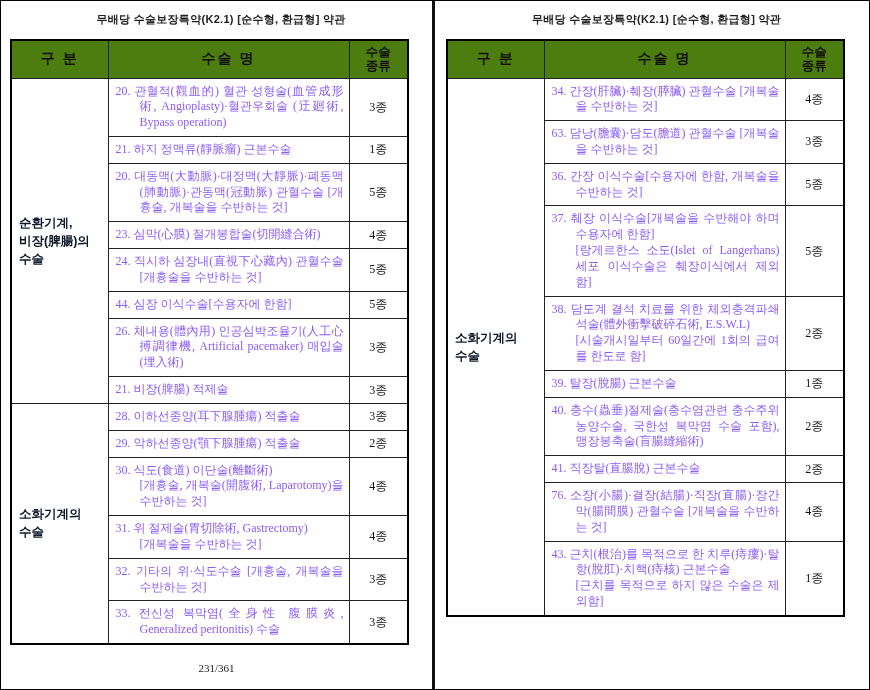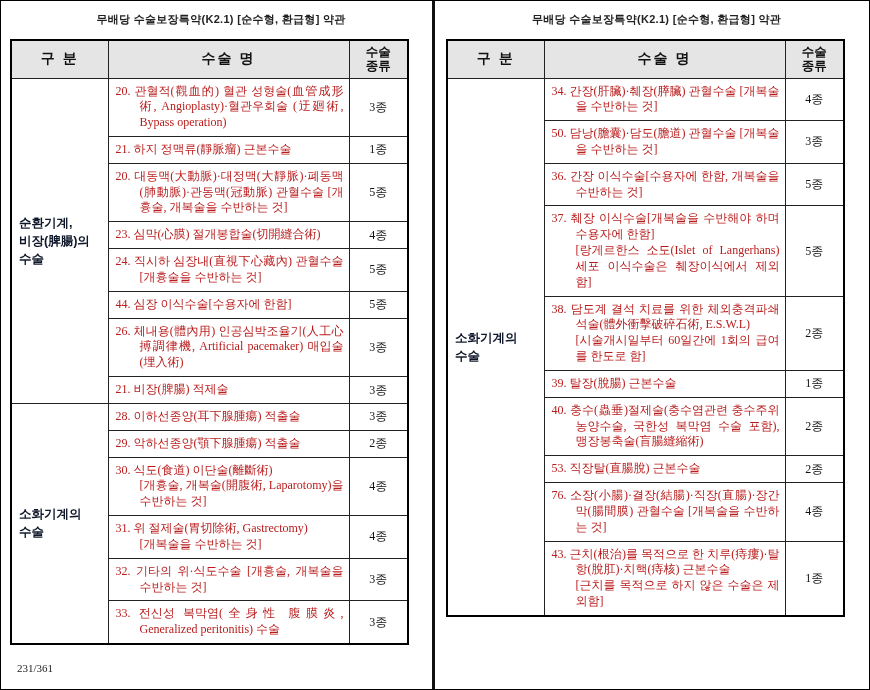--- a/index.html
+++ b/index.html
@@ -22,42 +22,42 @@
     border-collapse:collapse;table-layout:fixed;
     margin:12px 0 0 9px;width:397px;
     border:2px solid #000;
   }
   .page-right table.surgery-table{margin-left:11px;}
   table.surgery-table td,table.surgery-table th{
     border:1px solid #222;box-sizing:border-box;vertical-align:middle;
   }
   th.h-cat,th.h-name,th.h-type{
     font-family:"Liberation Sans","DejaVu Sans",sans-serif;
-    font-weight:bold;color:#111;text-align:center;background:#e5e5e5;
+    font-weight:bold;color:#111;text-align:center;background:#4d7c0f;
     height:38px;border-bottom:1.5px solid #000;
   }
   th.h-cat{width:97px;font-size:14px;letter-spacing:2px;}
   th.h-name{width:241px;font-size:14px;letter-spacing:2px;}
   th.h-type{width:59px;font-size:12.5px;white-space:pre-line;line-height:1.15;letter-spacing:0;}
   td.cat{
     font-family:"Liberation Sans","DejaVu Sans",sans-serif;
     font-weight:bold;font-size:12.5px;line-height:1.45;
     white-space:pre-line;padding:4px 2px 4px 7px;vertical-align:middle;color:#0f172a;
   }
   td.name{
-    font-size:12px;line-height:1.32;color:#b91c1c;
+    font-size:12px;line-height:1.32;color:#8b5cf6;
     padding:5px 5px 5px 31px;text-indent:-24px;
     white-space:pre-line;text-align:justify;
   }
   td.type{
     font-size:12px;text-align:center;color:#141414;width:59px;padding:2px 0;
   }
   .page-number{
-    position:absolute;bottom:15px;left:16px;width:100%;
-    font-size:11px;color:#222;
+    position:absolute;bottom:15px;left:0;width:100%;
+    text-align:center;font-size:11px;color:#222;
     font-family:"Liberation Serif","DejaVu Serif",serif;
   }
 </style>
 </head>
 <body>
 
 <div class="canvas">
 
   <div class="page page-left">
     <div class="page-title">무배당 수술보장특약(K2.1) [순수형, 환급형] 약관</div>
@@ -153,21 +153,21 @@
         </tr>
       </thead>
       <tbody>
           <tr>
             <td class="cat" rowspan="10">소화기계의
 수술</td>
             <td class="name">34. 간장(肝臟)·췌장(膵臟) 관혈수술 [개복술을 수반하는 것]</td>
             <td class="type">4종</td>
           </tr>
           <tr>
-            <td class="name">50. 담낭(膽囊)·담도(膽道) 관혈수술 [개복술을 수반하는 것]</td>
+            <td class="name">63. 담낭(膽囊)·담도(膽道) 관혈수술 [개복술을 수반하는 것]</td>
             <td class="type">3종</td>
           </tr>
           <tr>
             <td class="name">36. 간장 이식수술[수용자에 한함, 개복술을 수반하는 것]</td>
             <td class="type">5종</td>
           </tr>
           <tr>
             <td class="name">37. 췌장 이식수술[개복술을 수반해야 하며 수용자에 한함]
 [랑게르한스 소도(Islet of Langerhans) 세포 이식수술은 췌장이식에서 제외함]</td>
             <td class="type">5종</td>
@@ -179,21 +179,21 @@
           </tr>
           <tr>
             <td class="name">39. 탈장(脫腸) 근본수술</td>
             <td class="type">1종</td>
           </tr>
           <tr>
             <td class="name">40. 충수(蟲垂)절제술(충수염관련 충수주위 농양수술, 국한성 복막염 수술 포함), 맹장봉축술(盲腸縫縮術)</td>
             <td class="type">2종</td>
           </tr>
           <tr>
-            <td class="name">53. 직장탈(直腸脫) 근본수술</td>
+            <td class="name">41. 직장탈(直腸脫) 근본수술</td>
             <td class="type">2종</td>
           </tr>
           <tr>
             <td class="name">76. 소장(小腸)·결장(結腸)·직장(直腸)·장간막(腸間膜) 관혈수술 [개복술을 수반하는 것]</td>
             <td class="type">4종</td>
           </tr>
           <tr>
             <td class="name">43. 근치(根治)를 목적으로 한 치루(痔瘻)·탈항(脫肛)·치핵(痔核) 근본수술
 [근치를 목적으로 하지 않은 수술은 제외함]</td>
             <td class="type">1종</td>

